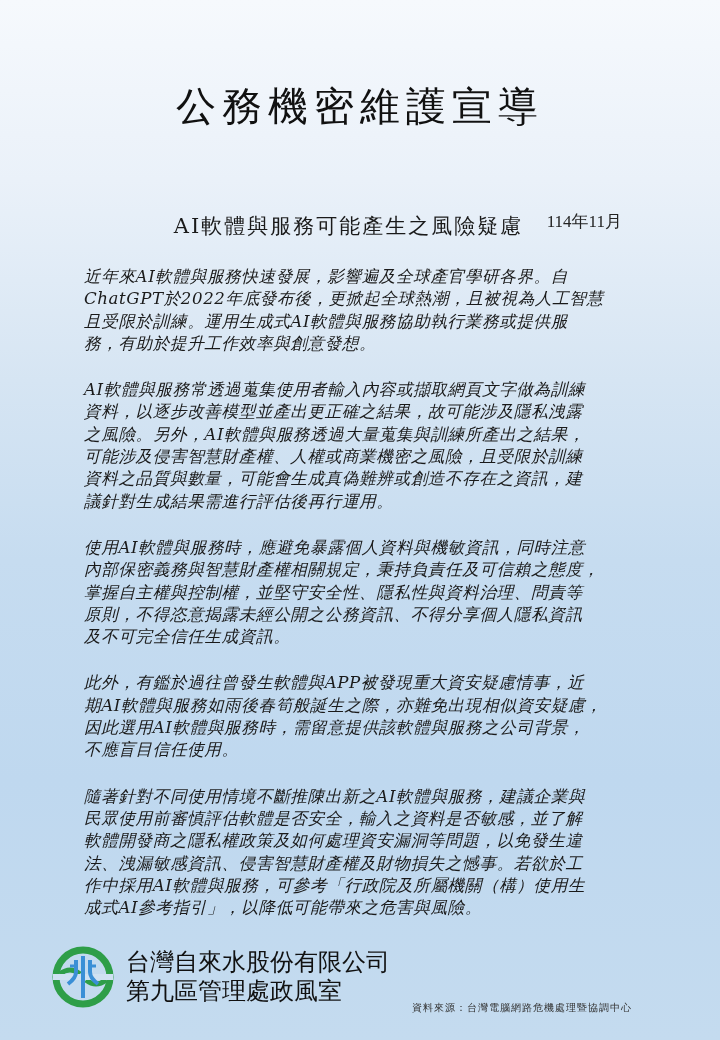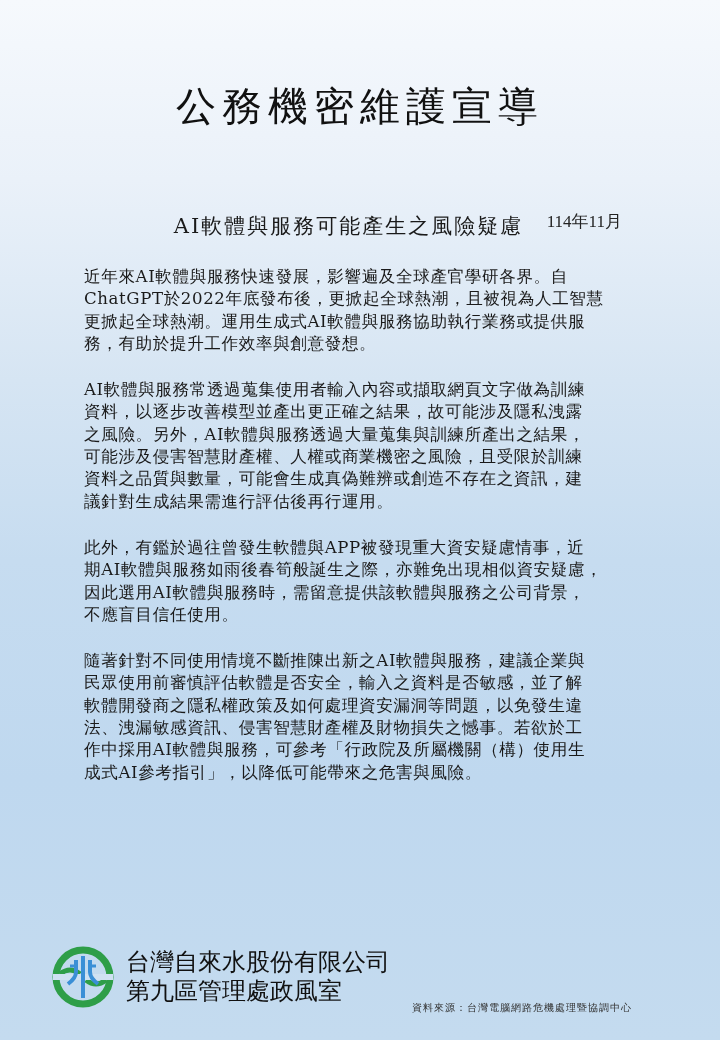--- a/index.html
+++ b/index.html
@@ -22,20 +22,21 @@
     .subtitle {
       position: absolute; left: 0; width: 697px; top: 212px; text-align: center;
       font-size: 21px; letter-spacing: 2px; color: #1a1a1a;
       font-family: "DejaVu Serif", serif;
     }
     .body { position: absolute; left: 84px; width: 562px; top: 266px; }
     .para {
       font-size: 16.6px; line-height: 22.3px; margin: 0 0 24px 0;
       text-align: justify; letter-spacing: 0.6px; color: #1a1a1a;
       font-family: "DejaVu Serif", serif;
+      font-style: italic;
     }
     .para span { display: block; white-space: nowrap; }
     .org { position: absolute; left: 50px; top: 944px; display: flex; align-items: center; }
     .logo { width: 66px; height: 66px; }
     .org-text { margin-left: 10px; font-family: "DejaVu Sans", sans-serif; font-size: 24px; line-height: 29px; color: #111; }
     .source {
       position: absolute; left: 412px; top: 1001px; font-size: 10px;
       color: #333; letter-spacing: 1px; font-family: "DejaVu Serif", serif;
     }
   </style>
@@ -43,30 +44,37 @@
 <body>
 
 <div class="title">公務機密維護宣導</div>
 <div class="date">114年11月</div>
 <div class="subtitle">AI軟體與服務可能產生之風險疑慮</div>
 
 <div class="body">
   <p class="para">
     <span>近年來AI軟體與服務快速發展，影響遍及全球產官學研各界。自</span>
     <span>ChatGPT於2022年底發布後，更掀起全球熱潮，且被視為人工智慧</span>
-    <span>更掀起全球熱潮。運用生成式AI軟體與服務協助執行業務或提供服</span>
+    <span>且受限於訓練。運用生成式AI軟體與服務協助執行業務或提供服</span>
     <span>務，有助於提升工作效率與創意發想。</span>
   </p>
   <p class="para">
     <span>AI軟體與服務常透過蒐集使用者輸入內容或擷取網頁文字做為訓練</span>
     <span>資料，以逐步改善模型並產出更正確之結果，故可能涉及隱私洩露</span>
     <span>之風險。另外，AI軟體與服務透過大量蒐集與訓練所產出之結果，</span>
     <span>可能涉及侵害智慧財產權、人權或商業機密之風險，且受限於訓練</span>
     <span>資料之品質與數量，可能會生成真偽難辨或創造不存在之資訊，建</span>
     <span>議針對生成結果需進行評估後再行運用。</span>
+  </p>
+  <p class="para">
+    <span>使用AI軟體與服務時，應避免暴露個人資料與機敏資訊，同時注意</span>
+    <span>內部保密義務與智慧財產權相關規定，秉持負責任及可信賴之態度，</span>
+    <span>掌握自主權與控制權，並堅守安全性、隱私性與資料治理、問責等</span>
+    <span>原則，不得恣意揭露未經公開之公務資訊、不得分享個人隱私資訊</span>
+    <span>及不可完全信任生成資訊。</span>
   </p>
   <p class="para">
     <span>此外，有鑑於過往曾發生軟體與APP被發現重大資安疑慮情事，近</span>
     <span>期AI軟體與服務如雨後春筍般誕生之際，亦難免出現相似資安疑慮，</span>
     <span>因此選用AI軟體與服務時，需留意提供該軟體與服務之公司背景，</span>
     <span>不應盲目信任使用。</span>
   </p>
   <p class="para">
     <span>隨著針對不同使用情境不斷推陳出新之AI軟體與服務，建議企業與</span>
     <span>民眾使用前審慎評估軟體是否安全，輸入之資料是否敏感，並了解</span>

